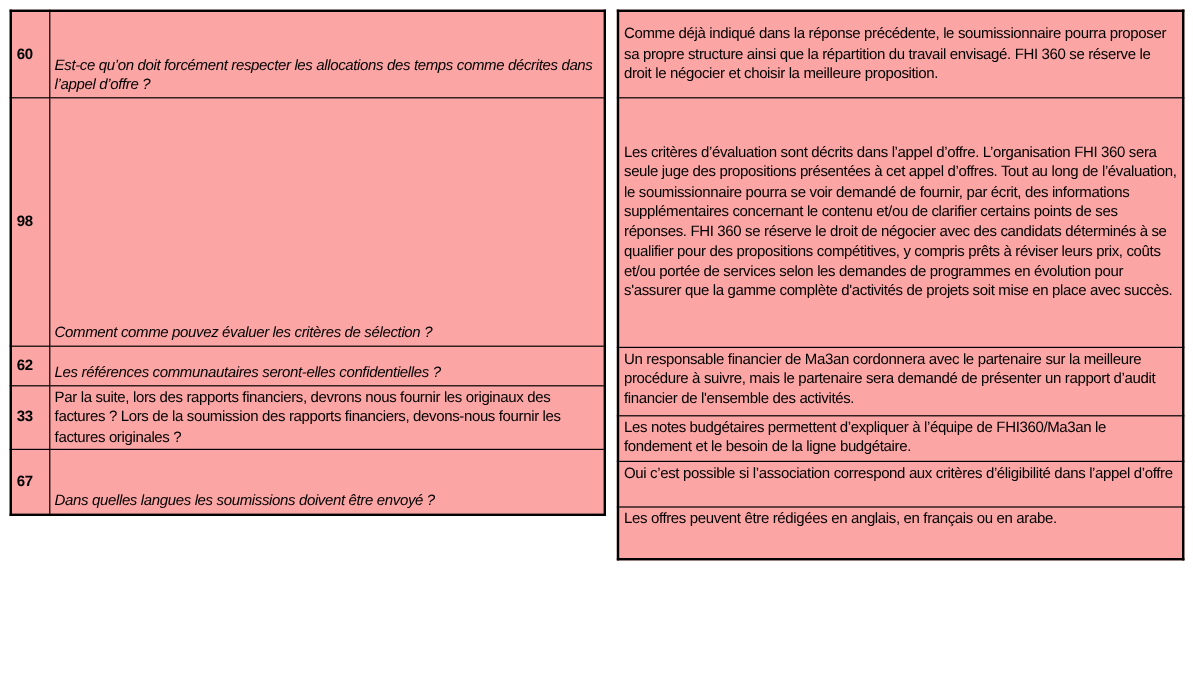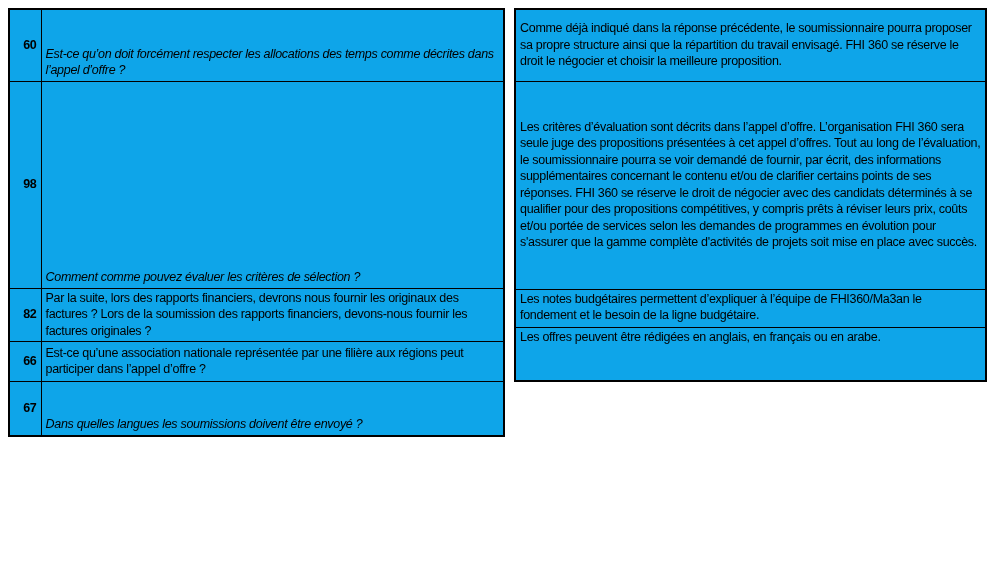--- a/index.html
+++ b/index.html
@@ -13,21 +13,21 @@
     height: 567px;
     background: #ffffff;
     font-family: "Liberation Sans", sans-serif;
     color: #000000;
     overflow: hidden;
   }
   table.grid {
     position: absolute;
     border-collapse: collapse;
     table-layout: fixed;
-    background: #0ea5e9;
+    background: #fca5a5;
   }
   table.grid td {
     border: 1px solid #000000;
     padding: 1px 4px 2px 4px;
     font-size: 12.5px;
     line-height: 16.5px;
     letter-spacing: -0.3px;
     overflow: hidden;
     word-wrap: break-word;
   }
@@ -37,21 +37,21 @@
     width: 497px;
     border: 2px solid #000000;
   }
   .answers-table {
     left: 514px;
     top: 8px;
     width: 473px;
     border: 2px solid #000000;
   }
   td.num {
-    text-align: right;
+    text-align: left;
     font-weight: 700;
     vertical-align: middle;
   }
   .vt { vertical-align: top; }
   .vm { vertical-align: middle; }
   .vb { vertical-align: bottom; font-style: italic; }
 </style>
 </head>
 <body>
 
@@ -64,48 +64,54 @@
       </colgroup>
     <tbody>
         <tr style="height:72px">
       <td class="num">60</td>
       <td class="vb">Est-ce qu’on doit forcément respecter les allocations des temps comme décrites dans l’appel d’offre ?</td>
     </tr>
     <tr style="height:207px">
       <td class="num">98</td>
       <td class="vb">Comment comme pouvez évaluer les critères de sélection ?</td>
     </tr>
+    <tr style="height:33px">
+      <td class="num">62</td>
+      <td class="vb">Les références communautaires seront-elles confidentielles ?</td>
+    </tr>
     <tr style="height:52px">
-      <td class="num">82</td>
+      <td class="num">33</td>
       <td class="vm">Par la suite, lors des rapports financiers, devrons nous fournir les originaux des factures ? Lors de la soumission des rapports financiers, devons-nous fournir les factures originales ?</td>
-    </tr>
-    <tr style="height:40px">
-      <td class="num">66</td>
-      <td class="vm">Est-ce qu’une association nationale représentée par une filière aux régions peut participer dans l’appel d’offre ?</td>
     </tr>
     <tr style="height:54px">
       <td class="num">67</td>
       <td class="vb">Dans quelles langues les soumissions doivent être envoyé ?</td>
     </tr>
   </tbody>
     </table>
 
   <table class="grid answers-table">
     <colgroup>
         <col>
       </colgroup>
     <tbody>
         <tr style="height:72px">
       <td class="vm">Comme déjà indiqué dans la réponse précédente, le soumissionnaire pourra proposer sa propre structure ainsi que la répartition du travail envisagé. FHI 360 se réserve le droit le négocier et choisir la meilleure proposition.</td>
     </tr>
     <tr style="height:208px">
       <td class="vm">Les critères d’évaluation sont décrits dans l’appel d’offre. L’organisation FHI 360 sera seule juge des propositions présentées à cet appel d’offres. Tout au long de l’évaluation, le soumissionnaire pourra se voir demandé de fournir, par écrit, des informations supplémentaires concernant le contenu et/ou de clarifier certains points de ses réponses. FHI 360 se réserve le droit de négocier avec des candidats déterminés à se qualifier pour des propositions compétitives, y compris prêts à réviser leurs prix, coûts et/ou portée de services selon les demandes de programmes en évolution pour s'assurer que la gamme complète d'activités de projets soit mise en place avec succès.</td>
     </tr>
+    <tr style="height:57px">
+      <td class="vt">Un responsable financier de Ma3an cordonnera avec le partenaire sur la meilleure procédure à suivre, mais le partenaire sera demandé de présenter un rapport d’audit financier de l'ensemble des activités.</td>
+    </tr>
     <tr style="height:38px">
       <td class="vt">Les notes budgétaires permettent d’expliquer à l’équipe de FHI360/Ma3an le fondement et le besoin de la ligne budgétaire.</td>
     </tr>
-    <tr style="height:54px">
+    <tr style="height:38px">
+      <td class="vt">Oui c’est possible si l’association correspond aux critères d’éligibilité dans l’appel d’offre</td>
+    </tr>
+    <tr style="height:44px">
       <td class="vt">Les offres peuvent être rédigées en anglais, en français ou en arabe.</td>
     </tr>
   </tbody>
     </table>
 
 </div>
 
 </body></html>

